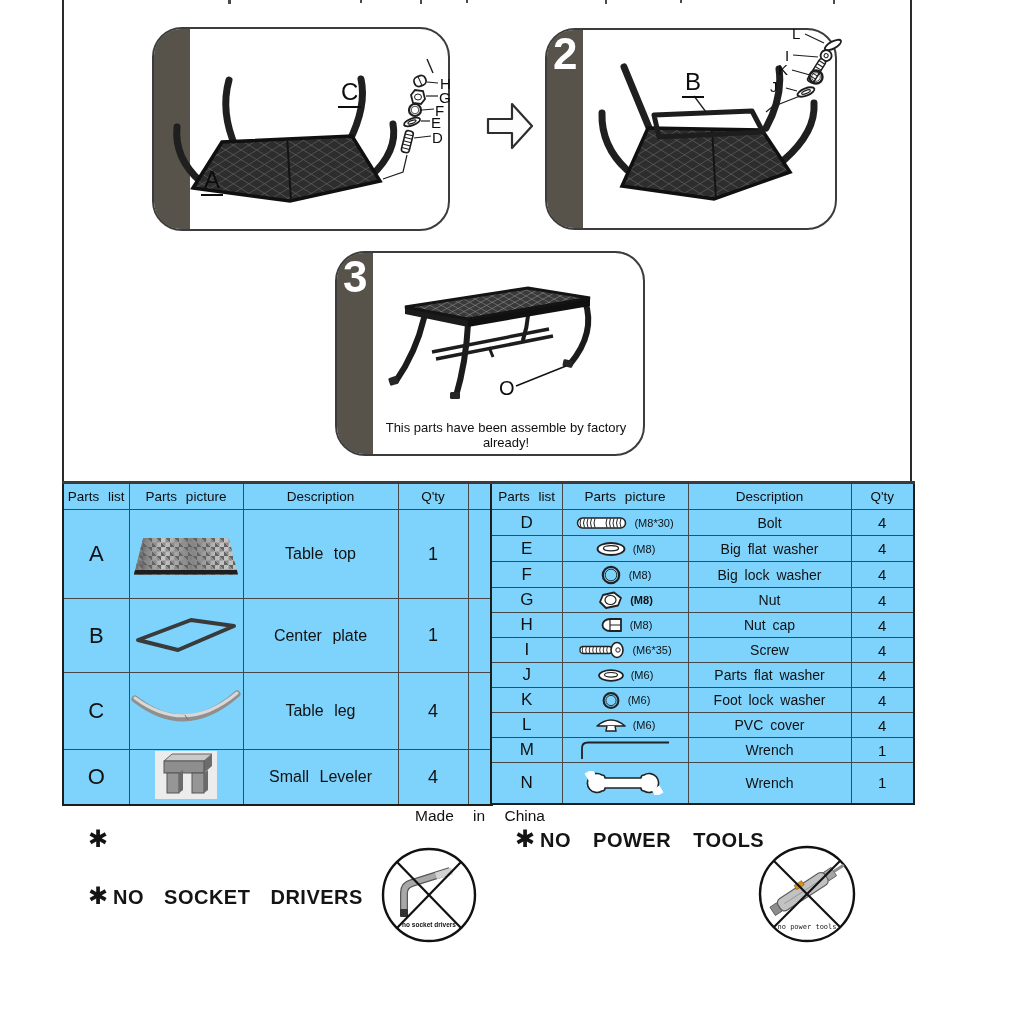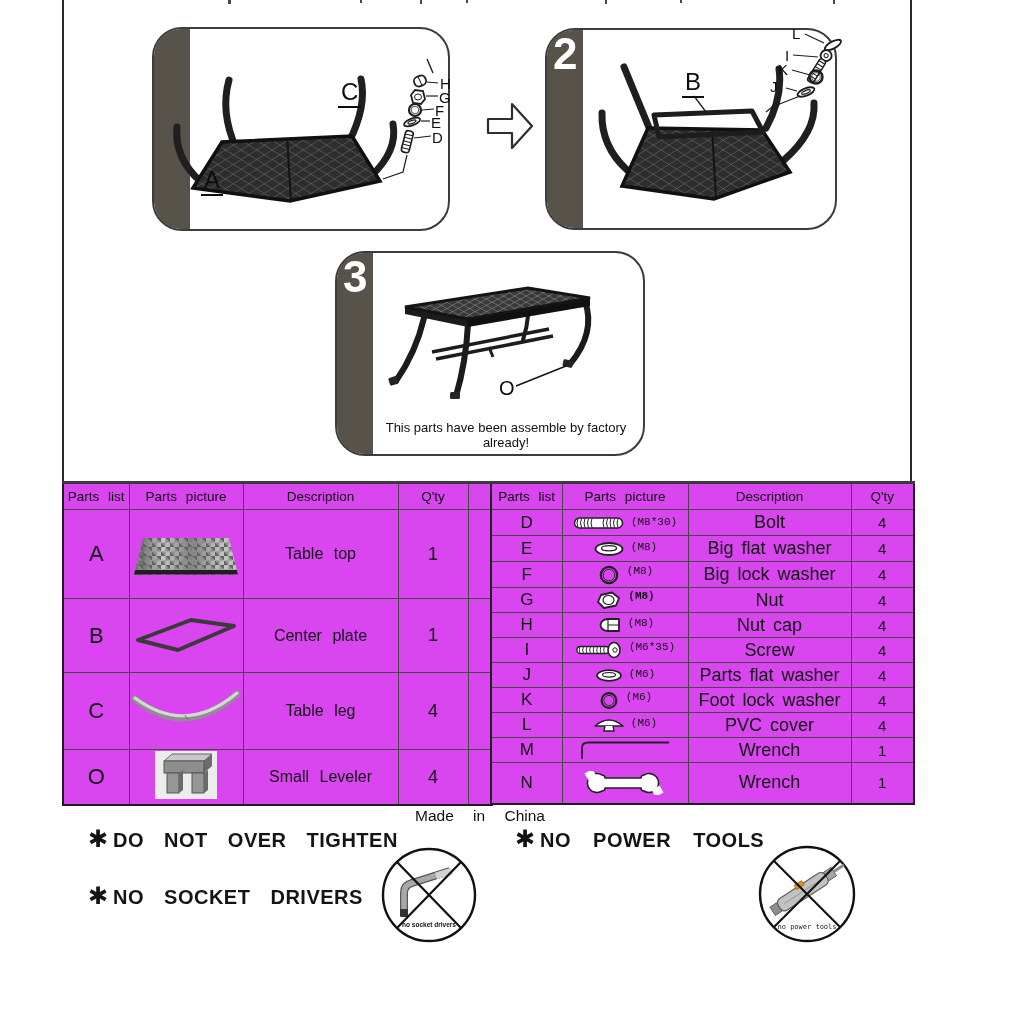--- a/index.html
+++ b/index.html
@@ -13,34 +13,34 @@
   .band{position:absolute;left:0;top:0;bottom:0;width:36px;background:#57524a;border-radius:27px 0 0 27px;}
   .stepnum{position:absolute;left:6px;top:-2px;color:#fff;font-size:44px;font-weight:bold;line-height:1.2;}
   .plabel{position:absolute;font-size:24px;line-height:1;color:#0d0d0d;border-bottom:2px solid #0d0d0d;padding:0 3px 2px;z-index:30;}
   .hwlabel{position:absolute;font-size:15px;line-height:1;color:#0d0d0d;z-index:30;}
   .olabel{position:absolute;font-size:20px;line-height:1;color:#0d0d0d;z-index:30;}
   .caption{position:absolute;left:375px;top:420px;width:262px;text-align:center;font-size:13px;color:#111;z-index:30;}
 
   .overlay{position:absolute;left:0;top:0;z-index:20;pointer-events:none;}
 
   
-  table.pt{position:absolute;border-collapse:collapse;table-layout:fixed;background:#d946ef;
+  table.pt{position:absolute;border-collapse:collapse;table-layout:fixed;background:#7dd3fc;
            border:2.5px solid #1d1d1d;z-index:10;}
   table.pt{border-top:3px solid #3a3a3a;}
   .pt td{border:1px solid #474747;padding:0;text-align:center;vertical-align:middle;overflow:hidden;}
   .pt tr.hdr td{font-size:13.5px;word-spacing:5px;color:#0d0d0d;}
   .idL{font-size:22px;}
   .idR{font-size:17px;}
   .descL{font-size:16px;word-spacing:6px;}
-  .descR{font-size:18px;text-align:left;padding-left:8px;word-spacing:3px;}
+  .descR{font-size:14px;text-align:left;padding-left:8px;word-spacing:3px;}
   .qtyL{font-size:18px;}
   .qtyR{font-size:15px;}
   .va-top{vertical-align:top;padding-top:14px;}
   .piccell{vertical-align:middle;}
-  .picflex{display:flex;justify-content:center;gap:6px;font-family:Liberation Mono, monospace;}
+  .picflex{display:flex;align-items:center;justify-content:center;gap:6px;}
   .sizetxt{font-size:11px;color:#111;white-space:nowrap;}
 
   .mosaic{position:relative;width:104px;height:32px;margin:4px auto 0;
     background-color:#b4b4b4;
     background-image:
       linear-gradient(45deg,#636363 25%,transparent 25%,transparent 75%,#636363 75%),
       linear-gradient(45deg,#8a8a8a 25%,transparent 25%,transparent 75%,#8a8a8a 75%),
       linear-gradient(90deg,rgba(30,30,30,.45) 8%,rgba(235,235,235,.35) 28%,rgba(50,50,50,.4) 55%,rgba(225,225,225,.3) 82%);
     background-size:9px 9px,9px 9px,100% 100%;
     background-position:0 0,4.5px 4.5px,0 0;
@@ -495,21 +495,20 @@
           </td>
       <td class="descR">Wrench</td>
       <td class="qtyR">1</td>
     </tr>
   </tbody>
     </table>
 
   <div class="madein">Made in China</div>
 
   <span class="ast" style="left:88px;top:827px;">✱</span>
-  <div class="warn" style="left:113px;top:829px;word-spacing:14px;">DO NOT OVER TIGHTEN</div>
 
   <span class="ast" style="left:515px;top:827px;">✱</span>
   <div class="warn" style="left:540px;top:829px;word-spacing:16px;">NO POWER TOOLS</div>
 
   <span class="ast" style="left:88px;top:884px;">✱</span>
   <div class="warn" style="left:113px;top:886px;word-spacing:14px;">NO SOCKET DRIVERS</div>
 
 </div>
 
 </body></html>

